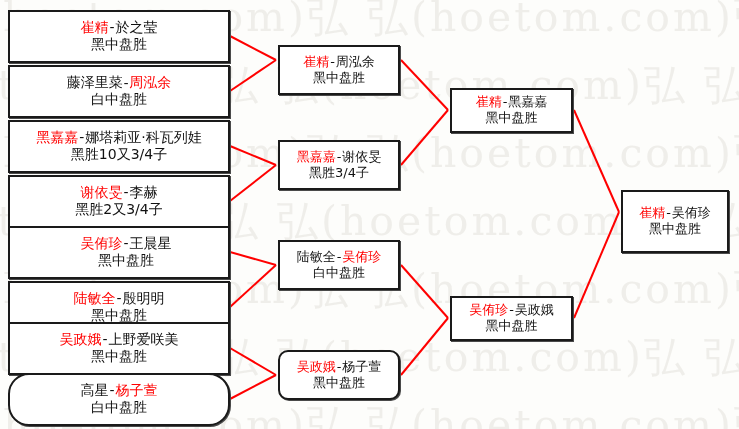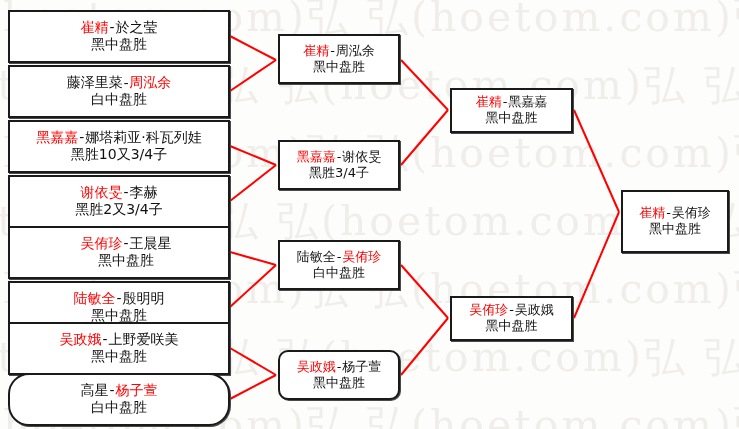--- a/index.html
+++ b/index.html
@@ -144,21 +144,21 @@
         <div class="result">黑中盘胜</div>
       </div>
       <div class="match r1" style="top: 322px; left: 8px;">
         <div class="pairing"><span class="w">吴政娥</span><span class="sep">-</span><span class="">上野爱咲美</span></div>
         <div class="result">黑中盘胜</div>
       </div>
       <div class="match r1" style="top: 373px; left: 8px; border-radius: 21px;">
         <div class="pairing"><span class="">高星</span><span class="sep">-</span><span class="w">杨子萱</span></div>
         <div class="result">白中盘胜</div>
       </div>
-      <div class="match r2" style="top: 34px; left: 278px;">
+      <div class="match r2" style="top: 45px; left: 278px;">
         <div class="pairing"><span class="w">崔精</span><span class="sep">-</span><span class="">周泓余</span></div>
         <div class="result">黑中盘胜</div>
       </div>
       <div class="match r2" style="top: 140px; left: 278px;">
         <div class="pairing"><span class="w">黑嘉嘉</span><span class="sep">-</span><span class="">谢依旻</span></div>
         <div class="result">黑胜3/4子</div>
       </div>
       <div class="match r2" style="top: 240px; left: 278px;">
         <div class="pairing"><span class="">陆敏全</span><span class="sep">-</span><span class="w">吴侑珍</span></div>
         <div class="result">白中盘胜</div>

